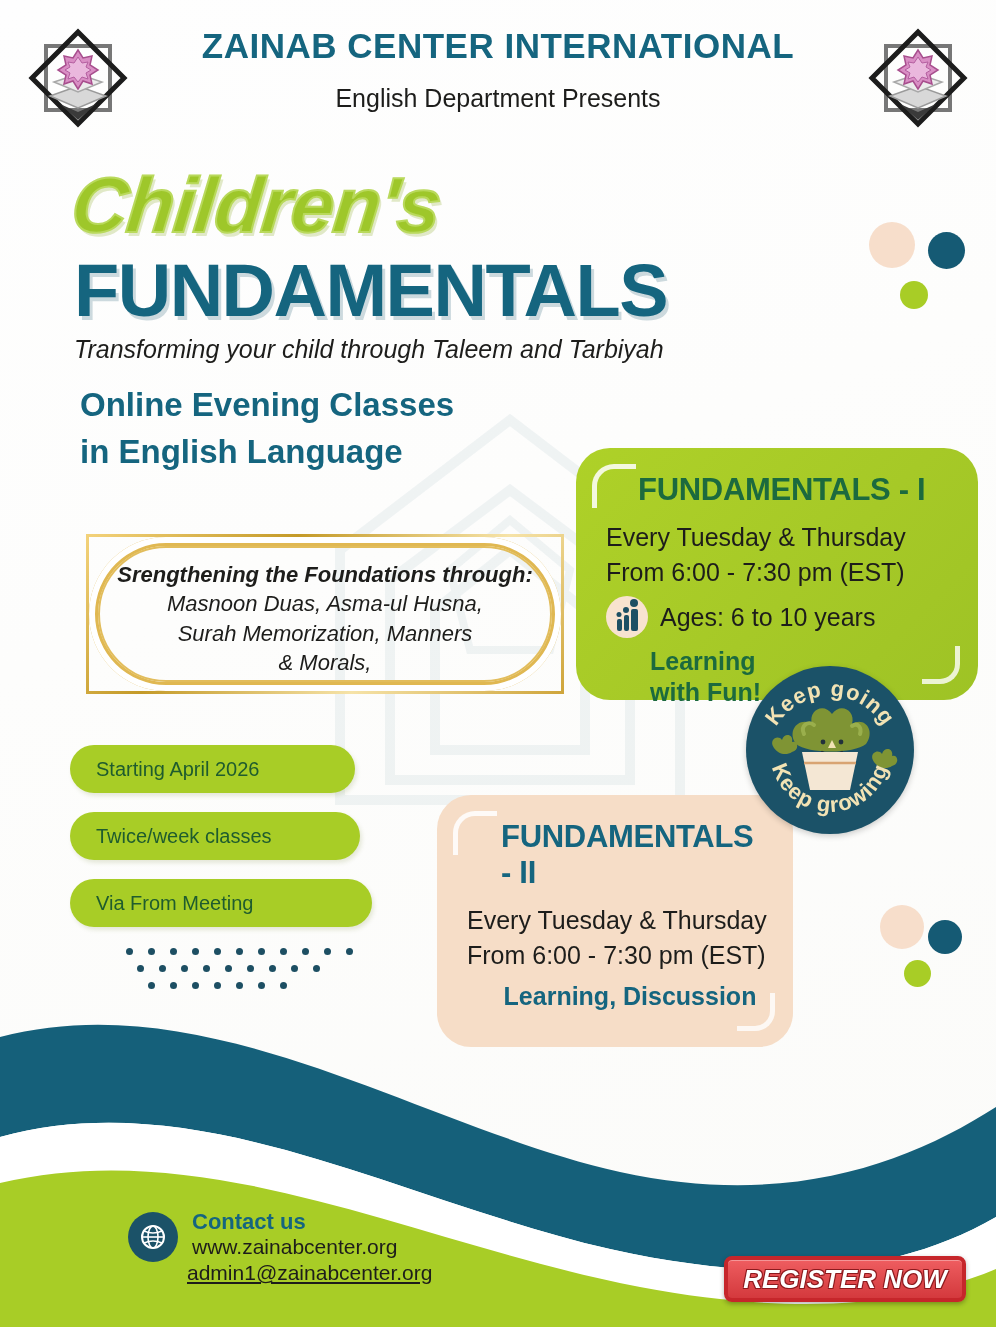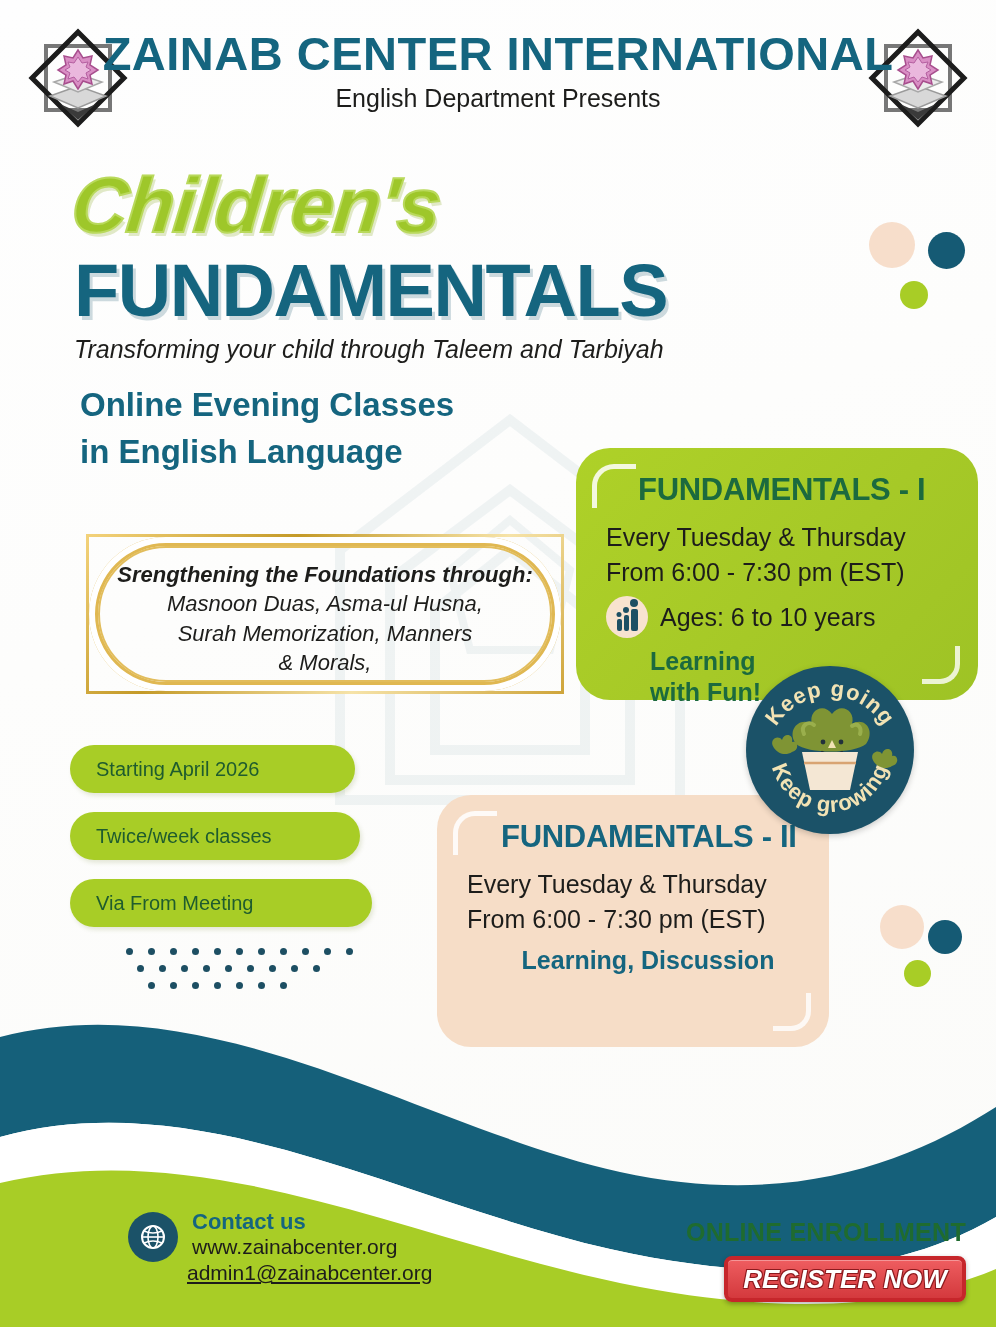--- a/index.html
+++ b/index.html
@@ -29,21 +29,21 @@
   .deco-circle { position: absolute; border-radius: 50%; }
 
   
   .logo { position: absolute; top: 24px; width: 108px; height: 108px; }
   .logo.left  { left: 24px; }
   .logo.right { right: 24px; }
 
   .org-title {
     position: absolute; top: 26px; left: 0; width: 996px;
     text-align: center;
-    font-size: 47px; font-weight: bold;
+    font-size: 35px; font-weight: bold;
     letter-spacing: .5px;
     color: #15657f;
   }
   .org-sub {
     position: absolute; top: 84px; left: 0; width: 996px;
     text-align: center;
     font-size: 25px; font-weight: 400;
     color: #1d1d1b;
   }
 
@@ -159,21 +159,21 @@
   .card-foot { font-size: 25px; font-weight: bold; line-height: 1.25; margin-top: 8px; }
 
   .card-green {
     left: 576px; top: 448px; width: 402px; height: 252px;
     background: linear-gradient(135deg,#aed128 0%,#a6c927 55%,#9ec325 100%);
   }
   .card-green .card-title { color: #1c6a3e; padding-left: 32px; }
   .card-green .card-foot  { color: #1c6a3e; padding-left: 44px; }
 
   .card-peach {
-    left: 437px; top: 795px; width: 392px; height: 252px;
+    left: 437px; top: 795px; width: 356px; height: 252px;
     background: #f6ddc7;
   }
   .card-peach .card-title { color: #15657f; padding-left: 34px; }
   .card-peach .card-foot  { color: #15657f; padding-left: 26px; text-align:center; }
 
   .age-icon {
     width: 42px; height: 42px; border-radius: 50%;
     display: flex; align-items: flex-end; justify-content: center;
     gap: 2px; padding-bottom: 7px; flex: 0 0 auto;
   }
@@ -423,16 +423,15 @@
       <ellipse cx="15" cy="15" rx="5" ry="11" fill="none" stroke="#ffffff" stroke-width="1.6"></ellipse>
       <line x1="4" y1="15" x2="26" y2="15" stroke="#ffffff" stroke-width="1.6"></line>
       <path d="M6 9 Q 15 13 24 9" fill="none" stroke="#ffffff" stroke-width="1.4"></path>
       <path d="M6 21 Q 15 17 24 21" fill="none" stroke="#ffffff" stroke-width="1.4"></path>
     </svg>
   </div>
   <div class="contact-head">Contact us</div>
   <div class="contact-web">www.zainabcenter.org</div>
   <div class="contact-mail">admin1@zainabcenter.org</div>
 
-  <div class="enroll-label">ONLINE ENROLLMENT</div>
   <div class="register-btn">REGISTER NOW</div>
 
 </div>
 
 </body></html>

